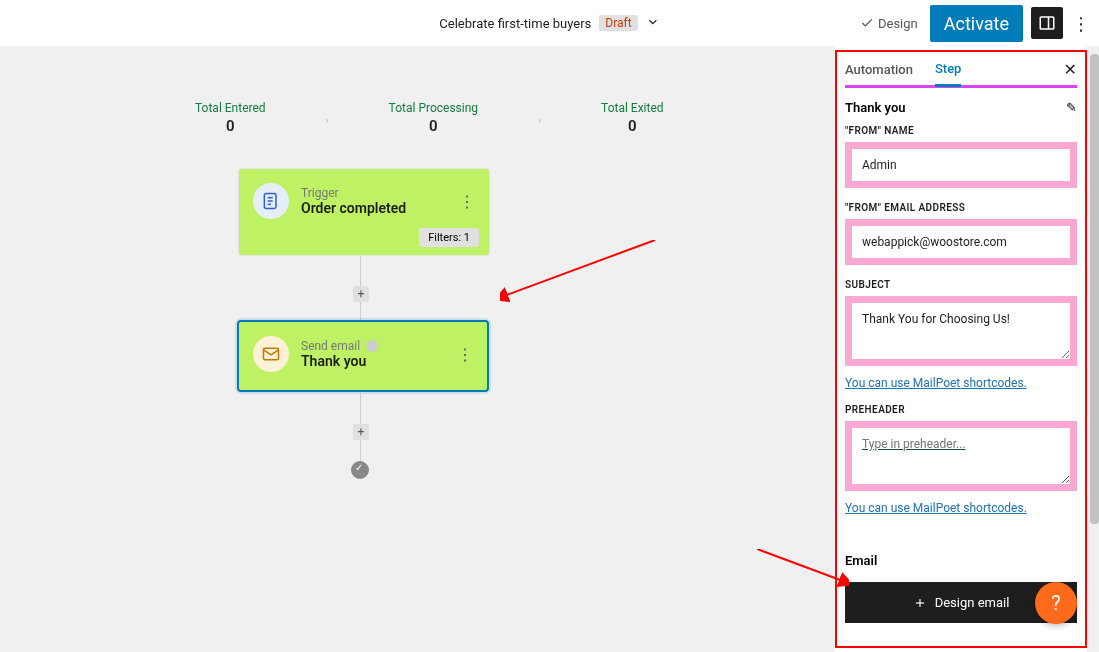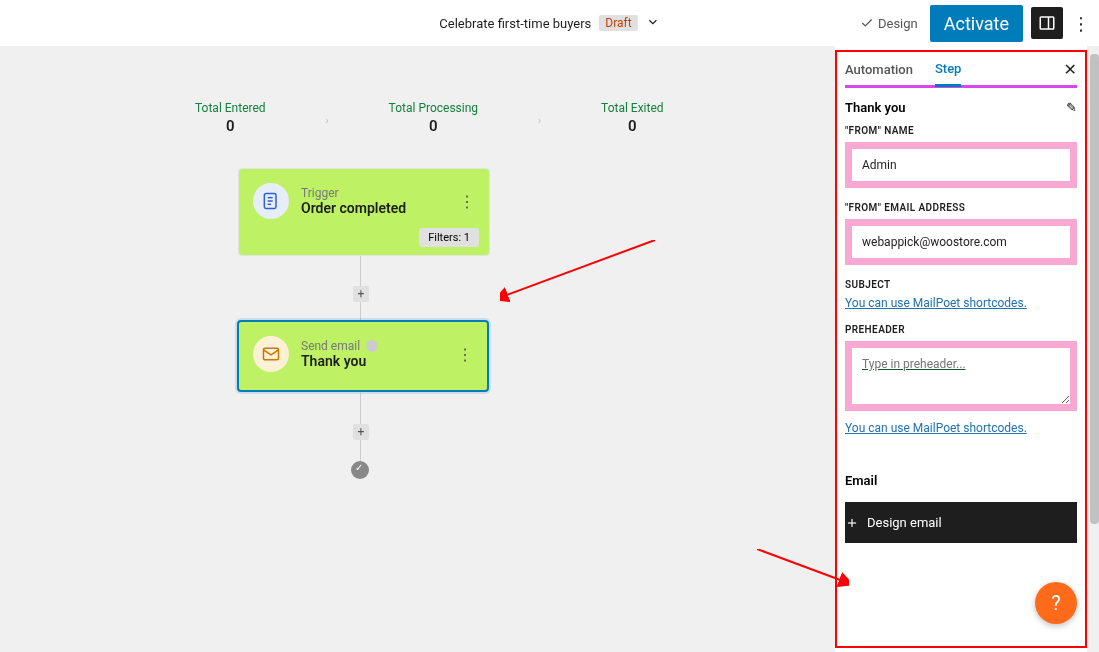--- a/index.html
+++ b/index.html
@@ -61,21 +61,21 @@
   .step-row { display: flex; align-items: center; justify-content: space-between; padding: 4px 0 10px 0; }
   .step-name { font-size: 13px; font-weight: 600; }
   .pencil { font-size: 13px; cursor: pointer; }
   .field-group { margin-bottom: 14px; }
   .field-label { font-size: 10px; font-weight: 600; letter-spacing: 0.4px; color: #1e1e1e; margin-bottom: 6px; }
   .text-input { width: 100%; border: 7px solid #f9a8d4; padding: 9px 10px; font-size: 12px; color: #1e1e1e; background: #fff; font-family: inherit; }
   .textarea { height: 70px; resize: both; }
   .textarea.ph { color: #14532d; text-decoration: underline; }
   .link { font-size: 12px; color: #2271b1; text-decoration: underline; margin-top: 6px; display: block; cursor: pointer; }
   .email-head { font-size: 13px; font-weight: 600; margin-top: 24px; margin-bottom: 14px; }
-  .design-btn { width: 100%; background: #1e1e1e; color: #fff; border: none; padding: 13px 0; font-size: 13px; display: flex; align-items: center; justify-content: flex-start; gap: 8px; cursor: pointer; }
+  .design-btn { width: 100%; background: #1e1e1e; color: #fff; border: none; padding: 13px 0; font-size: 13px; display: flex; align-items: center; justify-content: center; gap: 8px; cursor: pointer; }
 
   
   .arrow1 { position: absolute; left: 500px; top: 240px; width: 160px; height: 62px; pointer-events: none; z-index: 40; }
   .arrow2 { position: absolute; left: 757px; top: 549px; width: 92px; height: 40px; pointer-events: none; z-index: 40; }
 
   
   .fab { position: absolute; right: 22px; bottom: 28px; width: 42px; height: 42px; border-radius: 50%; background: #ff6b1a; display: flex; align-items: center; justify-content: center; color: #fff; font-size: 20px; z-index: 60; cursor: pointer; box-shadow: 0 2px 6px rgba(0,0,0,0.25); }
   .scrollbar-ind { position: absolute; right: 0; top: 54px; width: 9px; height: 470px; background: #c1c1c1; border-radius: 4px; z-index: 70; }
 </style>
 </head>
@@ -211,20 +211,21 @@
     <input class="text-input" value="Admin" style="">
   </div>
 
   <div class="field-group">
     <div class="field-label">"FROM" EMAIL ADDRESS</div>
     <input class="text-input" value="webappick@woostore.com" style="">
   </div>
 
   <div class="field-group">
     <div class="field-label">SUBJECT</div>
+    <textarea class="text-input textarea" id="subject-ta" style="">Thank You for Choosing Us!</textarea>
     <a class="link">You can use MailPoet shortcodes.</a>
   </div>
 
   <div class="field-group">
     <div class="field-label">PREHEADER</div>
     <textarea class="text-input textarea ph" placeholder="Type in preheader..." style=""></textarea>
     <a class="link">You can use MailPoet shortcodes.</a>
   </div>
 
   <div class="email-head">Email</div>

